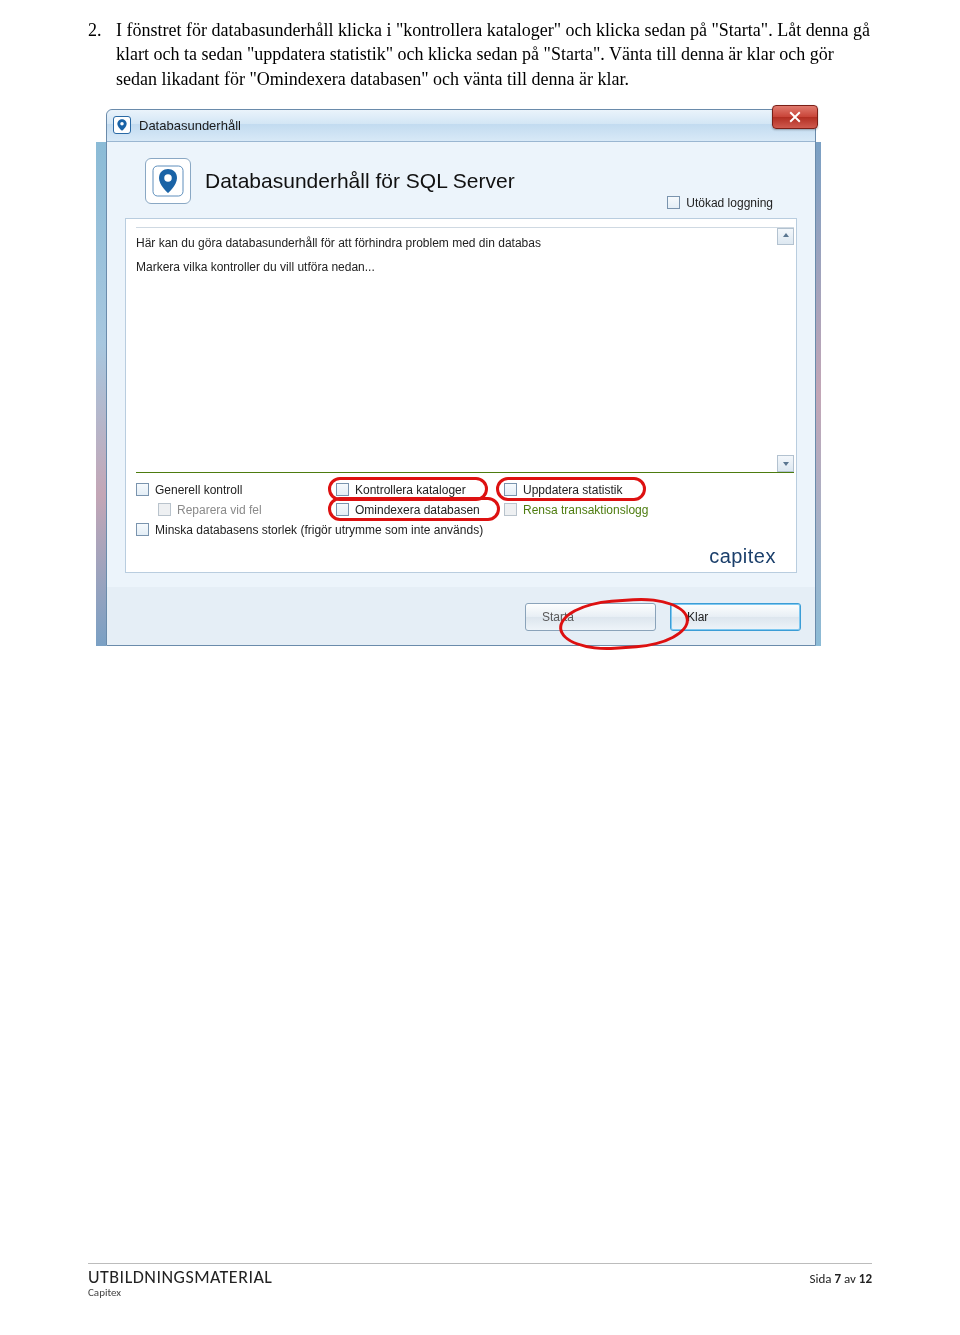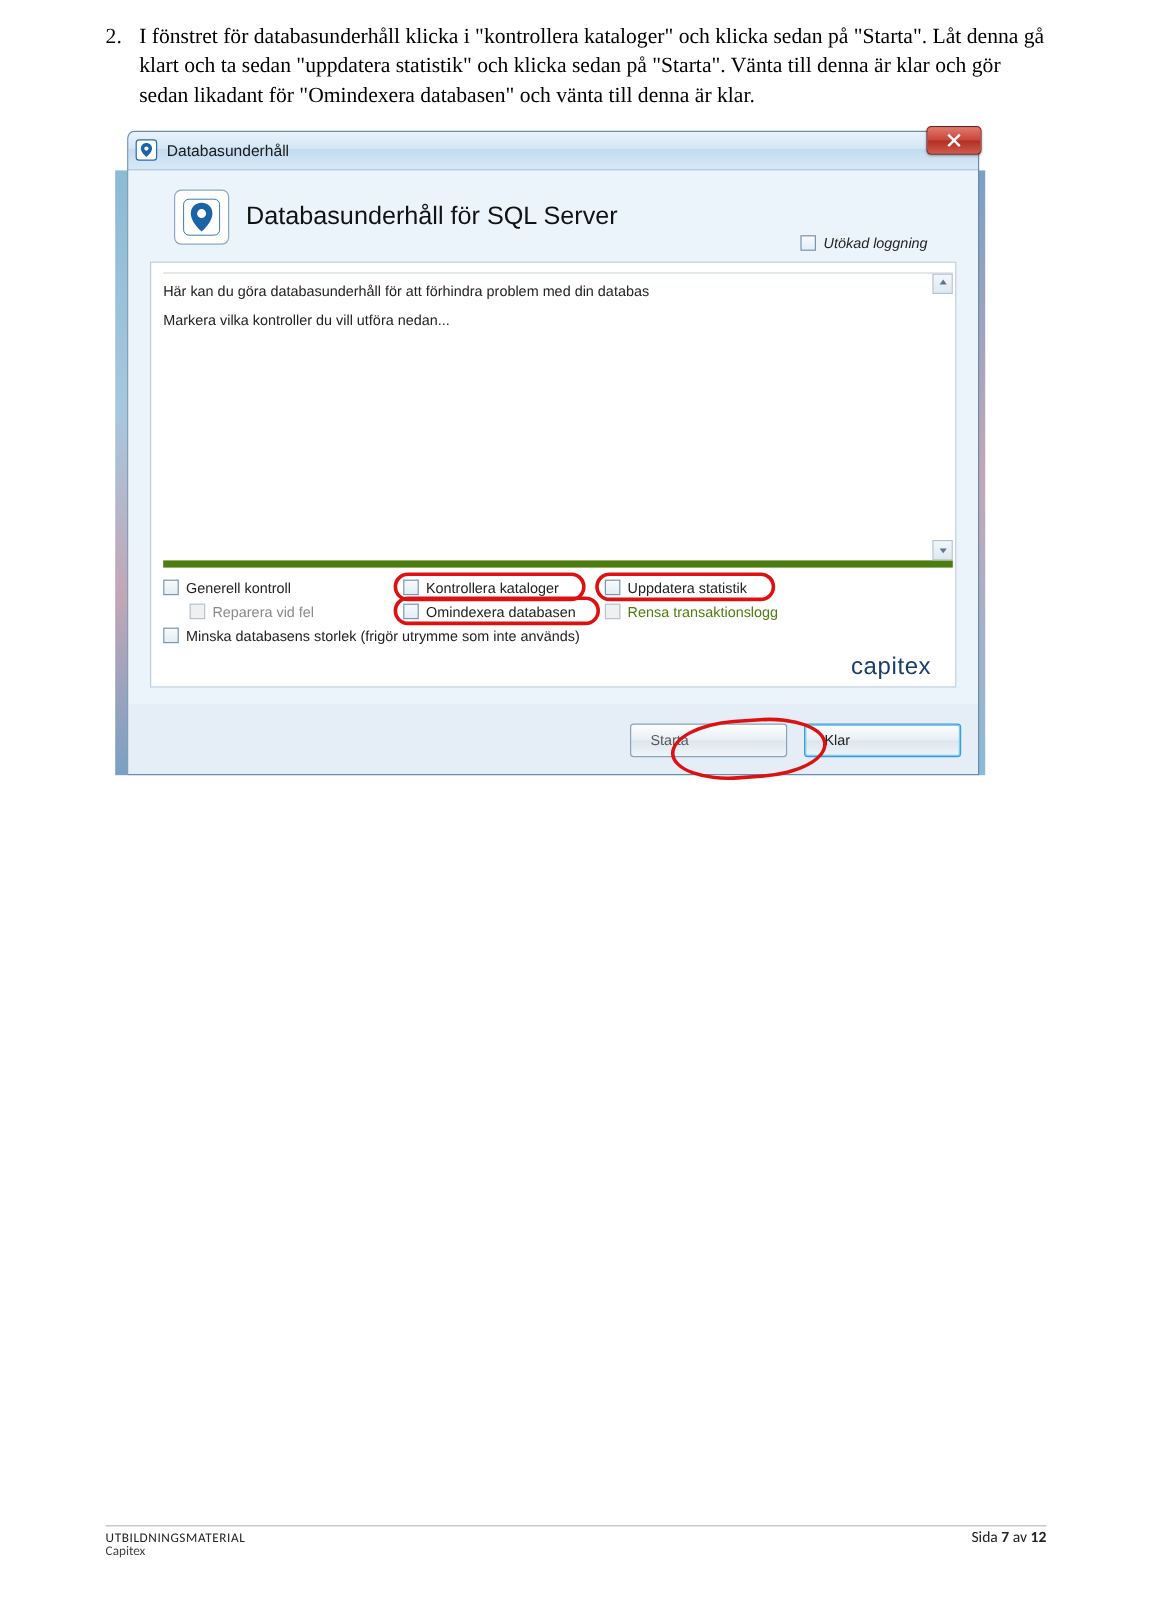--- a/index.html
+++ b/index.html
@@ -127,35 +127,34 @@
   .ext-log {
     position: absolute;
     right: 24px;
     top: -22px;
     display: flex;
     align-items: center;
     gap: 6px;
     font-size: 12px;
     color: #222;
     font-family: "Segoe UI", Tahoma, Arial, sans-serif;
-    font-style: italic;
   }
   .cbx {
     width: 13px; height: 13px;
     border: 1px solid #7a94ae;
     background: linear-gradient(#f6fafd,#e4eef6);
     flex: 0 0 13px;
   }
   .cbx.disabled {
     border-color: #b9c3cc;
     background: #eef0f2;
   }
   .msg-area {
     border-top: 1px solid #cfd9e2;
-    border-bottom: 6px solid #4d7c0f;
+    border-bottom: 1px solid #4d7c0f;
     padding: 6px 6px 6px 0;
     min-height: 246px;
     position: relative;
     font-size: 12px;
     color: #222;
   }
   .scroll-top, .scroll-bot {
     position: absolute;
     right: 0;
     width: 17px; height: 17px;
@@ -241,21 +240,21 @@
   .footer-line {
     border-top: 1px solid #bcbcbc;
     margin-bottom: 2px;
   }
   .footer-row {
     display: flex;
     justify-content: space-between;
     align-items: baseline;
     font-family: Calibri, Arial, sans-serif;
   }
-  .footer-left .t1 { font-size: 11px; letter-spacing: .5px; color:#222;}
+  .footer-left .t1 { font-size: 18px; letter-spacing: .5px; color:#222;}
   .footer-left .t2 { font-size: 11px; color:#444; margin-top:-2px;}
   .footer-right { font-size: 13px; color:#222; }
   .footer-right b { font-weight: 700; }
 </style>
 </head>
 <body>
 
 <div class="page">
   <div class="instr-row">
     <div class="instr-num">2.</div>

